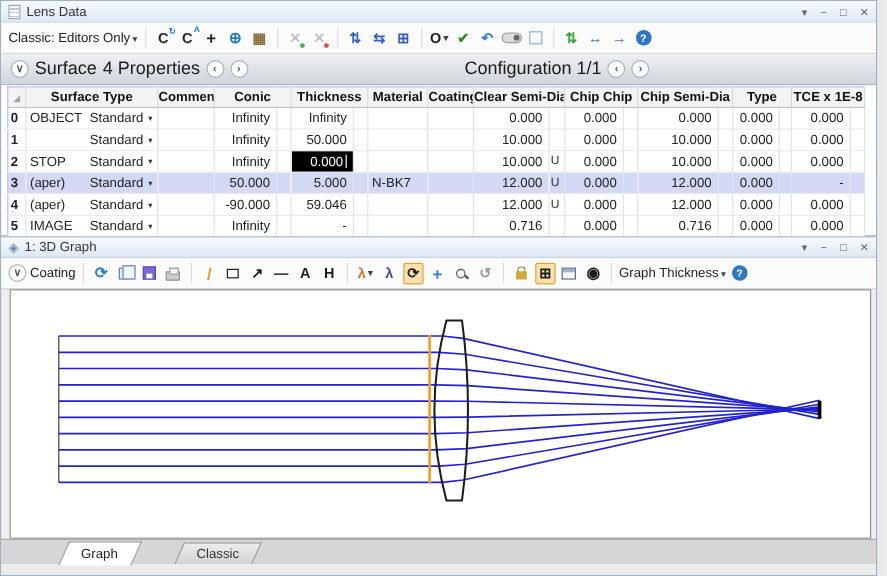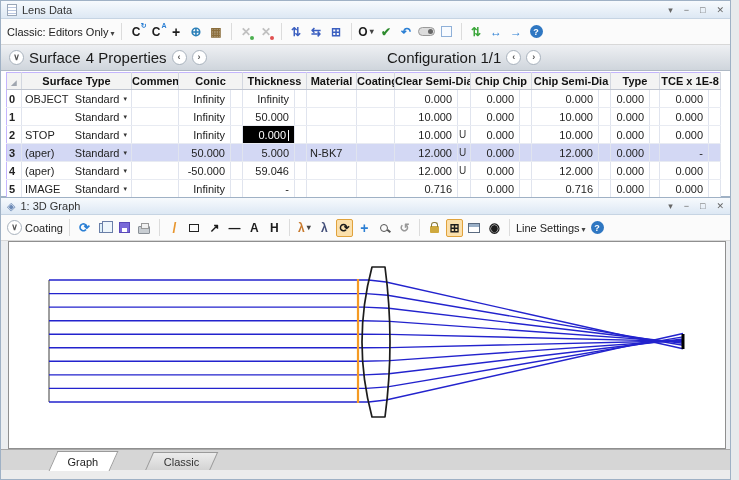--- a/index.html
+++ b/index.html
@@ -374,21 +374,21 @@
     <tr>
       <td class="num">4</td>
       <td class="stype">
             <span class="stype-inner">
               <span class="surf-label">(aper)</span>
               <span class="surf-type">Standard</span>
               <span class="surf-dd">▾</span>
             </span>
           </td>
       <td></td>
-      <td class="val">-50.000</td>
+      <td class="val">-90.000</td>
           <td class="flag"></td>
       <td class="val">59.046</td>
           <td class="flag"></td>
       <td></td>
       <td></td>
       <td class="val">12.000</td>
           <td class="flag">U</td>
       <td class="val">0.000</td>
           <td class="flag"></td>
       <td class="val">12.000</td>
@@ -481,21 +481,21 @@
     <span class="icon">
         <span class="lock"></span>
       </span>
     <span class="icon active-tool c-dark">⊞</span>
     <span class="icon">
         <span class="window-icon"></span>
       </span>
     <span class="icon c-dark" style="font-size:13px">◉</span>
     <span class="sep"></span>
     <span class="tb-label">
-      <span>Line Settings</span><span class="dd-arrow">▾</span>
+      <span>Graph Thickness</span><span class="dd-arrow">▾</span>
     </span>
     <span class="icon">
         <span class="help">?</span>
       </span>
   </div>
 
   <div class="draw-area">
     <svg id="rayDiagram" width="716" height="206" viewBox="0 0 716 206">
         <line x1="40" y1="38" x2="40" y2="160" stroke="#3c3c3c" stroke-width="1"></line>
         <polyline points="40,38 359.6,38 377,40 674,106.8" fill="none" stroke="#2323cd" stroke-width="1.4"></polyline>

